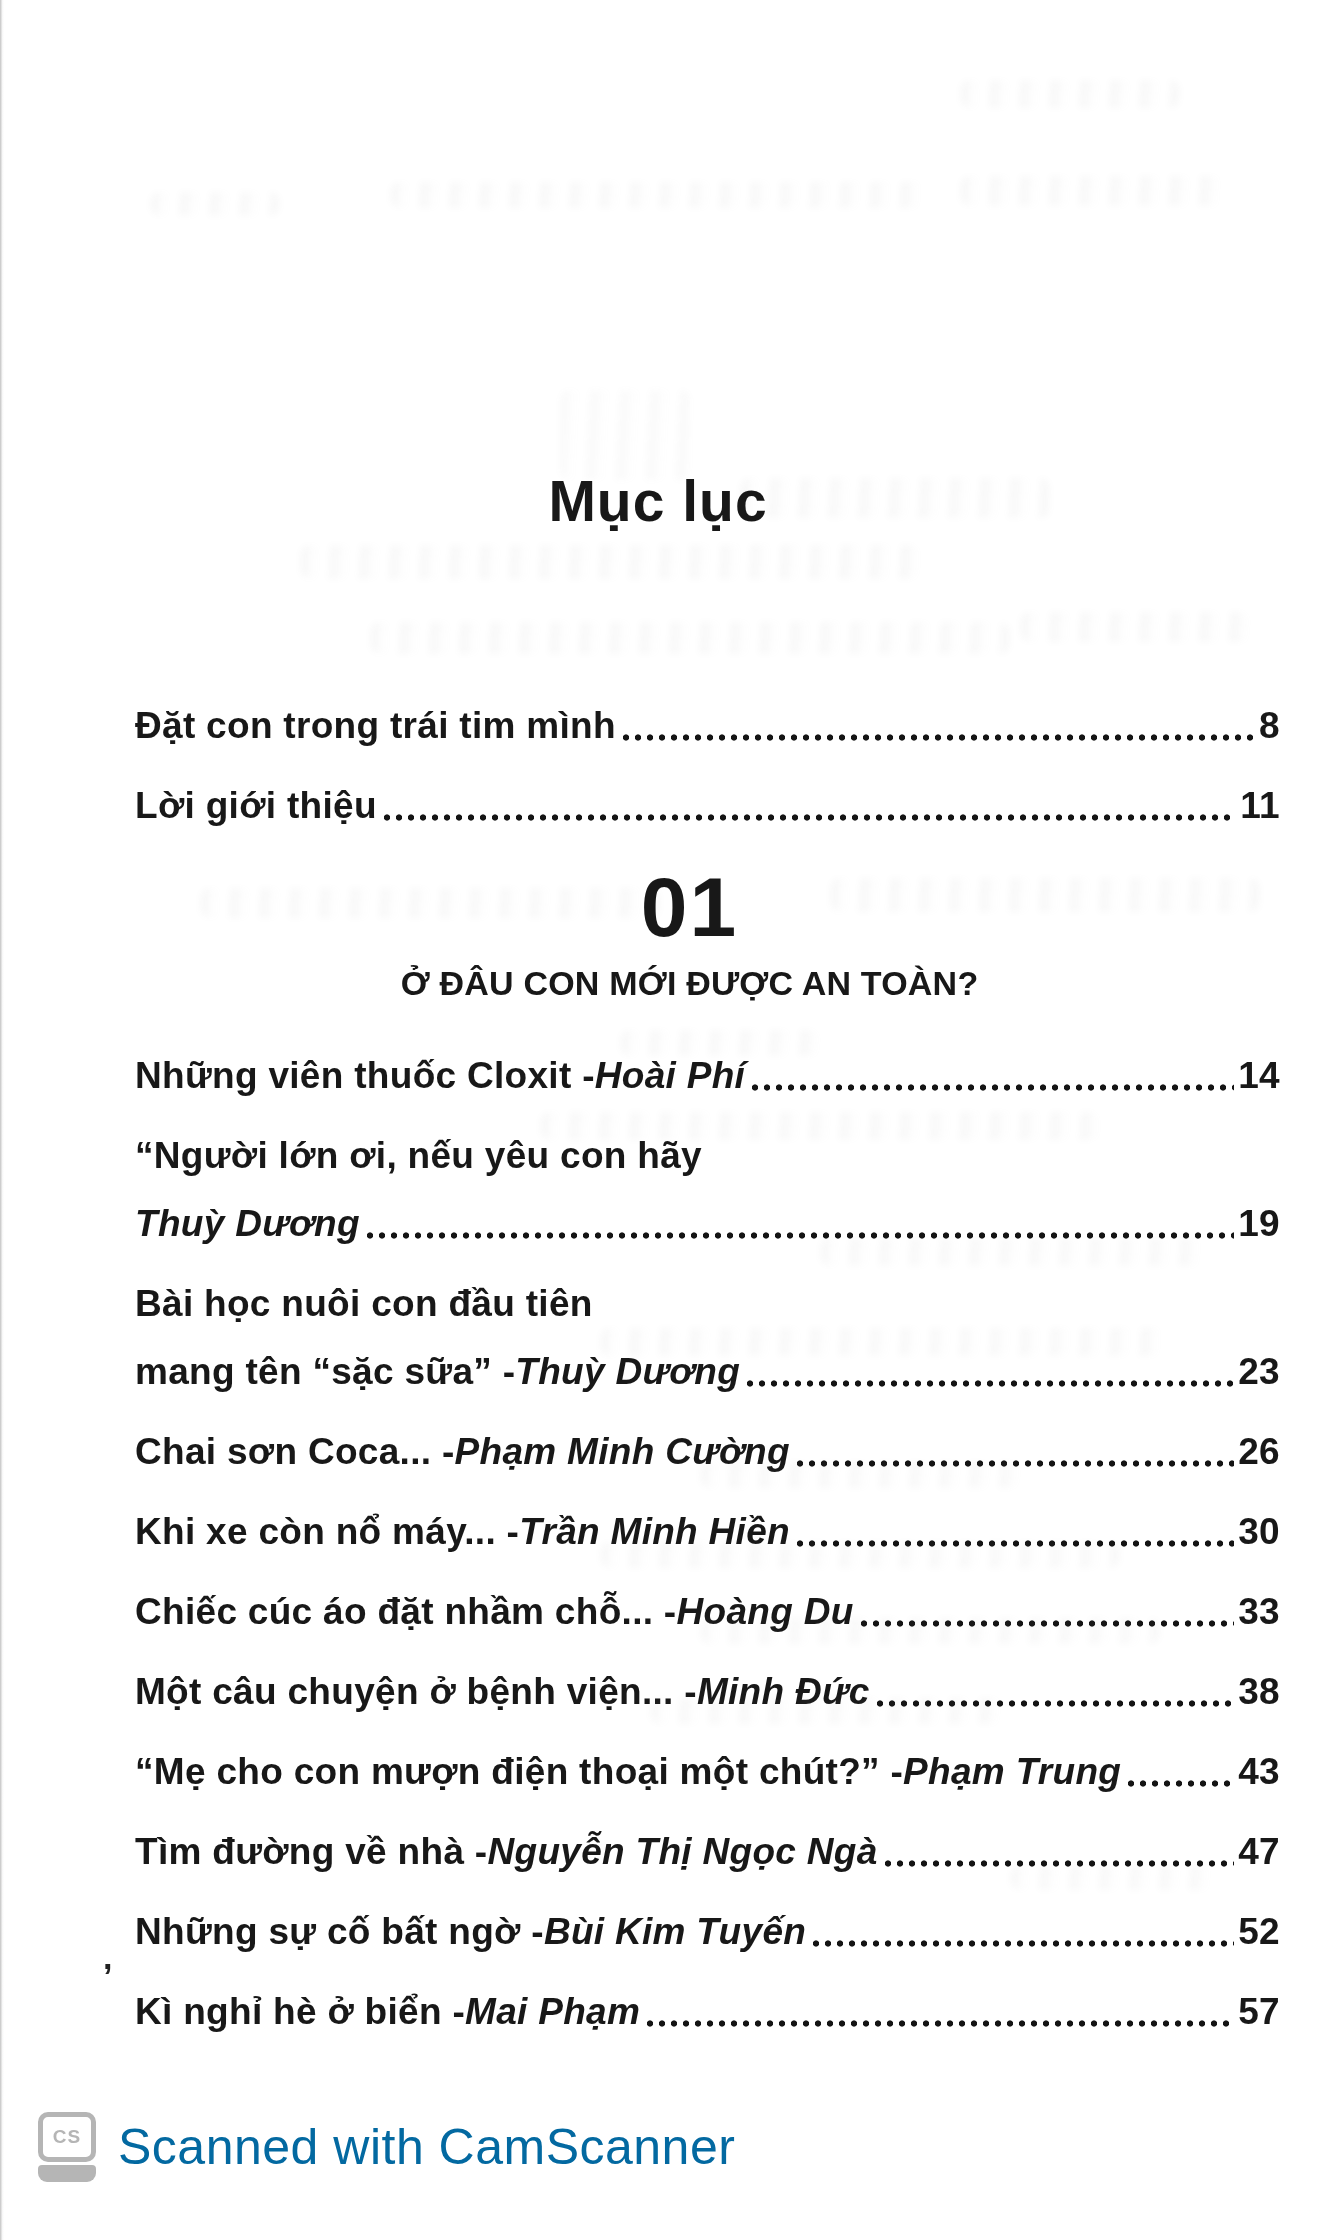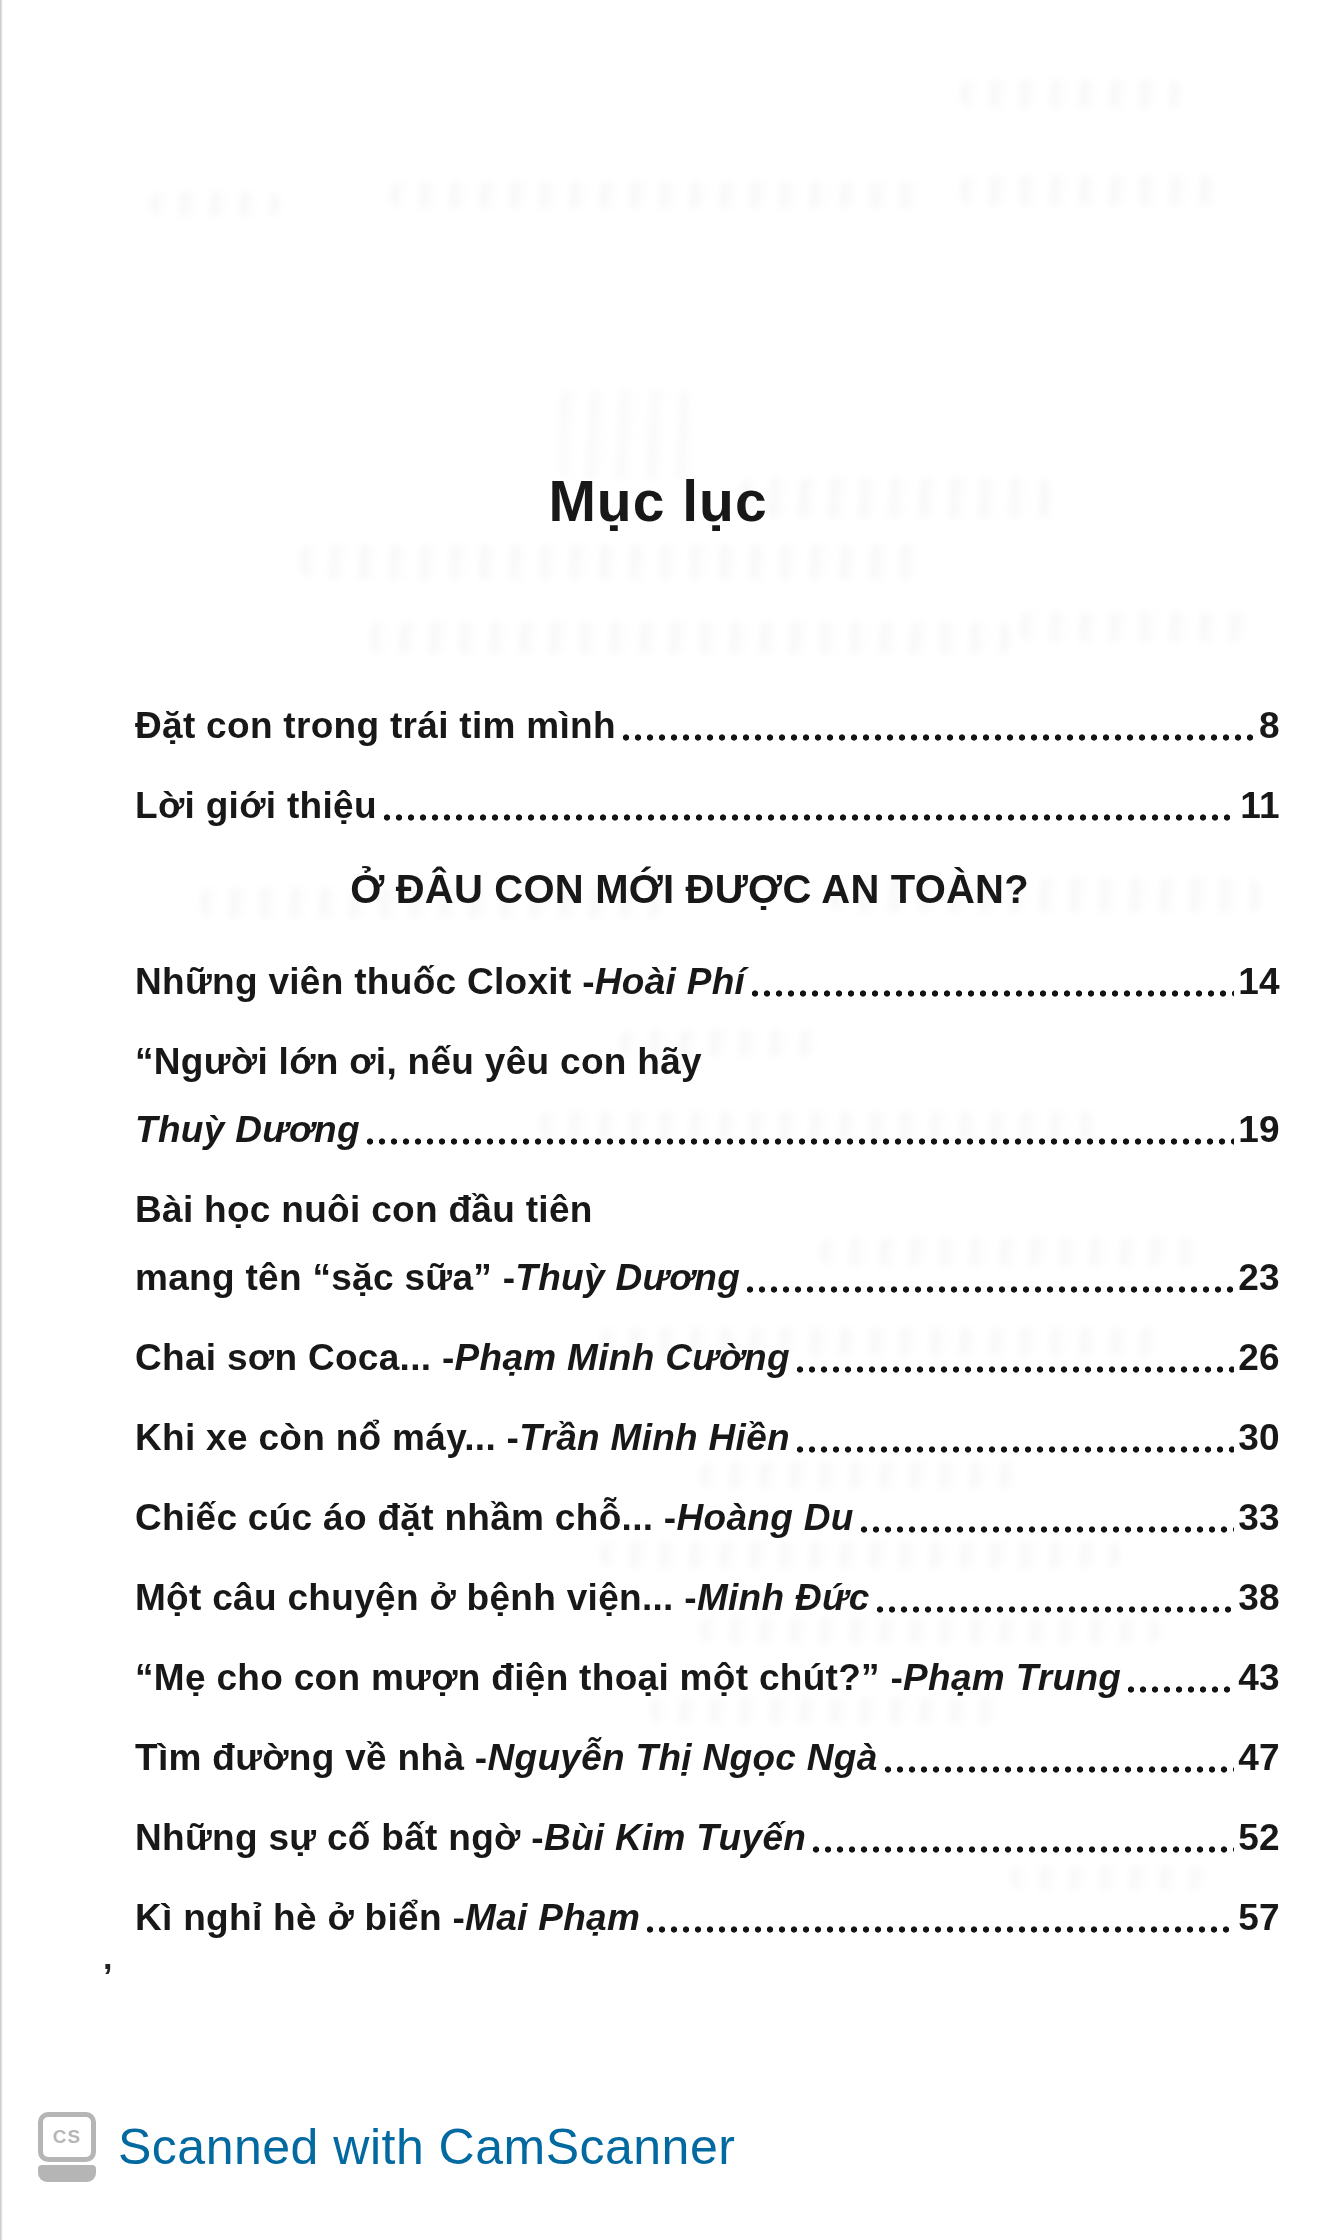--- a/index.html
+++ b/index.html
@@ -76,21 +76,21 @@
     margin:12px 0 42px 0;
     transform:translateX(-18px);
   }
   .section .num{
     font-size:84px;
     font-weight:700;
     line-height:90px;
     letter-spacing:2px;
   }
   .section .stitle{
-    font-size:40px;
+    font-size:34px;
     font-weight:700;
     line-height:54px;
     margin-top:4px;
     letter-spacing:.2px;
   }
 
   .stray-mark{
     position:absolute;
     left:103px;top:1938px;
     font-size:34px;font-weight:700;color:#222;
@@ -165,20 +165,21 @@
       <span class="pg">8</span>
     </div>
 
     <div class="toc-row">
       <span class="t">Lời giới thiệu </span>
       <span class="dots"></span>
       <span class="pg">11</span>
     </div>
 
     <div class="section">
+      <div class="num">01</div>
       <div class="stitle">Ở ĐÂU CON MỚI ĐƯỢC AN TOÀN?</div>
     </div>
 
     <div class="toc-row">
       <span class="t">Những viên thuốc Cloxit - </span>
       <span class="a">Hoài Phí</span>
       <span class="dots"></span>
       <span class="pg">14</span>
     </div>
 

